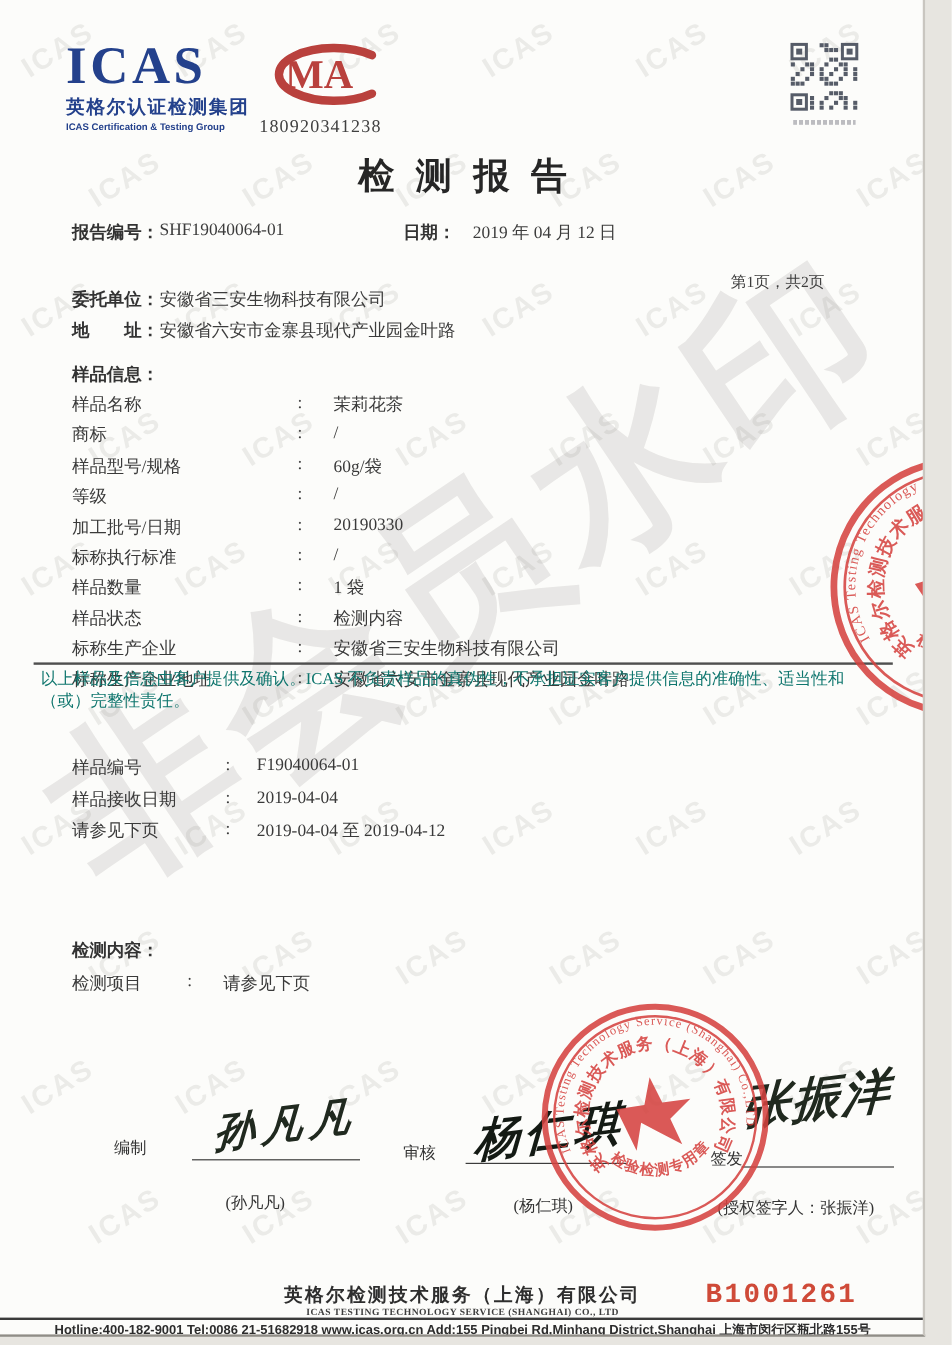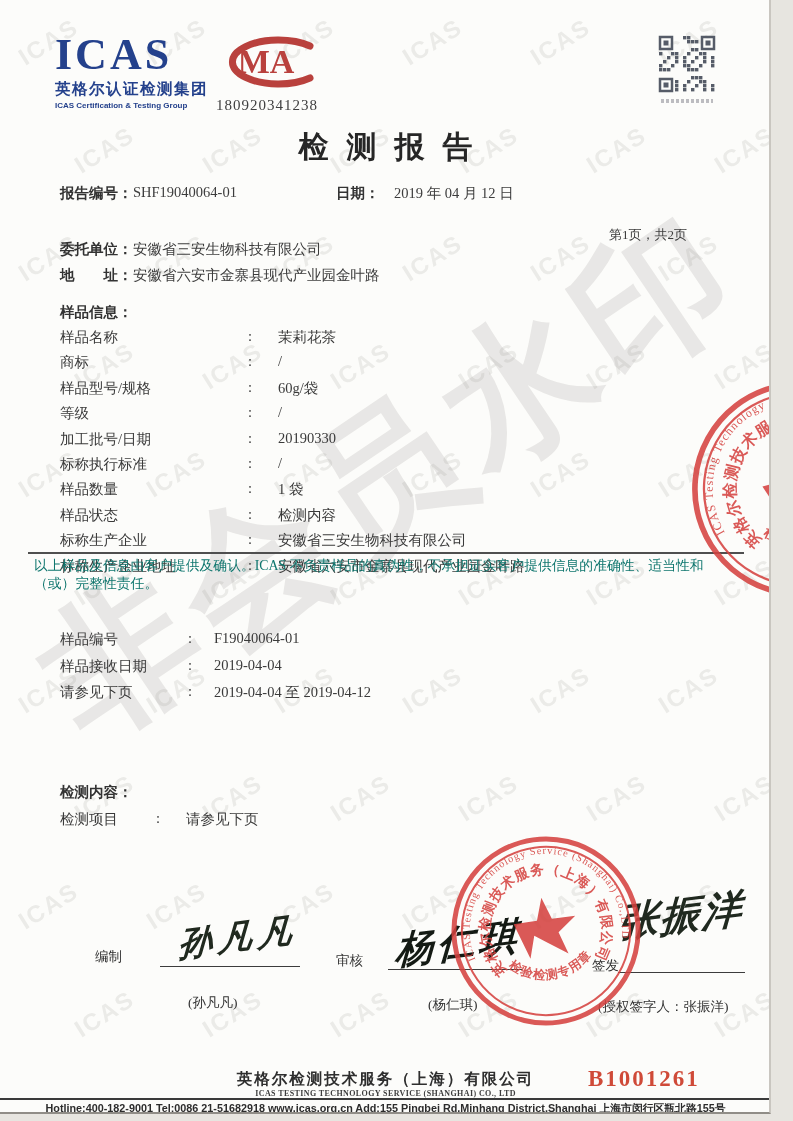--- a/index.html
+++ b/index.html
@@ -41,21 +41,21 @@
   
   .sig-role { position:absolute; z-index:4; font-size:13.5px; color:#333; }
   .sig-line { position:absolute; z-index:4; border-bottom:1.5px solid #3c3c3c; }
   .sign { position:absolute; z-index:4; font-style:italic; font-weight:bold; color:#20291f; white-space:nowrap; transform:rotate(-7deg) skewX(-10deg); }
   .sig-name { position:absolute; z-index:4; font-size:13.5px; color:#333; }
   
   .stamp { position:absolute; z-index:5; opacity:.87; }
   
   .foot-cn { position:absolute; z-index:3; left:0; top:1069px; width:771px; text-align:center; font-size:15.5px; font-weight:bold; letter-spacing:2px; color:#2e2e2e; }
   .foot-en { position:absolute; z-index:3; left:0; top:1089px; width:771px; text-align:center; font-size:8px; font-weight:bold; letter-spacing:.4px; color:#3d3d3d; }
-  .foot-code { position:absolute; z-index:3; left:588px; top:1066px; font-family:Liberation Serif, serif; font-weight:bold; font-size:23px; letter-spacing:2px; color:#cf4a38; }
+  .foot-code { position:absolute; z-index:3; left:588px; top:1066px; font-family:Liberation Mono, monospace; font-weight:bold; font-size:23px; letter-spacing:2px; color:#cf4a38; }
   .foot-rule { position:absolute; z-index:3; left:0; top:1098px; width:771px; border-top:2px solid #3a3a3a; }
   .foot-info { position:absolute; z-index:3; left:0; top:1102px; width:771px; text-align:center; font-family:"Liberation Sans",sans-serif; font-weight:bold; font-size:10.8px; color:#2c2c2c; }
   svg text { font-family:"Liberation Serif",serif; }
 </style>
 </head>
 <body>
 
 <div class="paper">
 
   <div id="wm-tiles">

